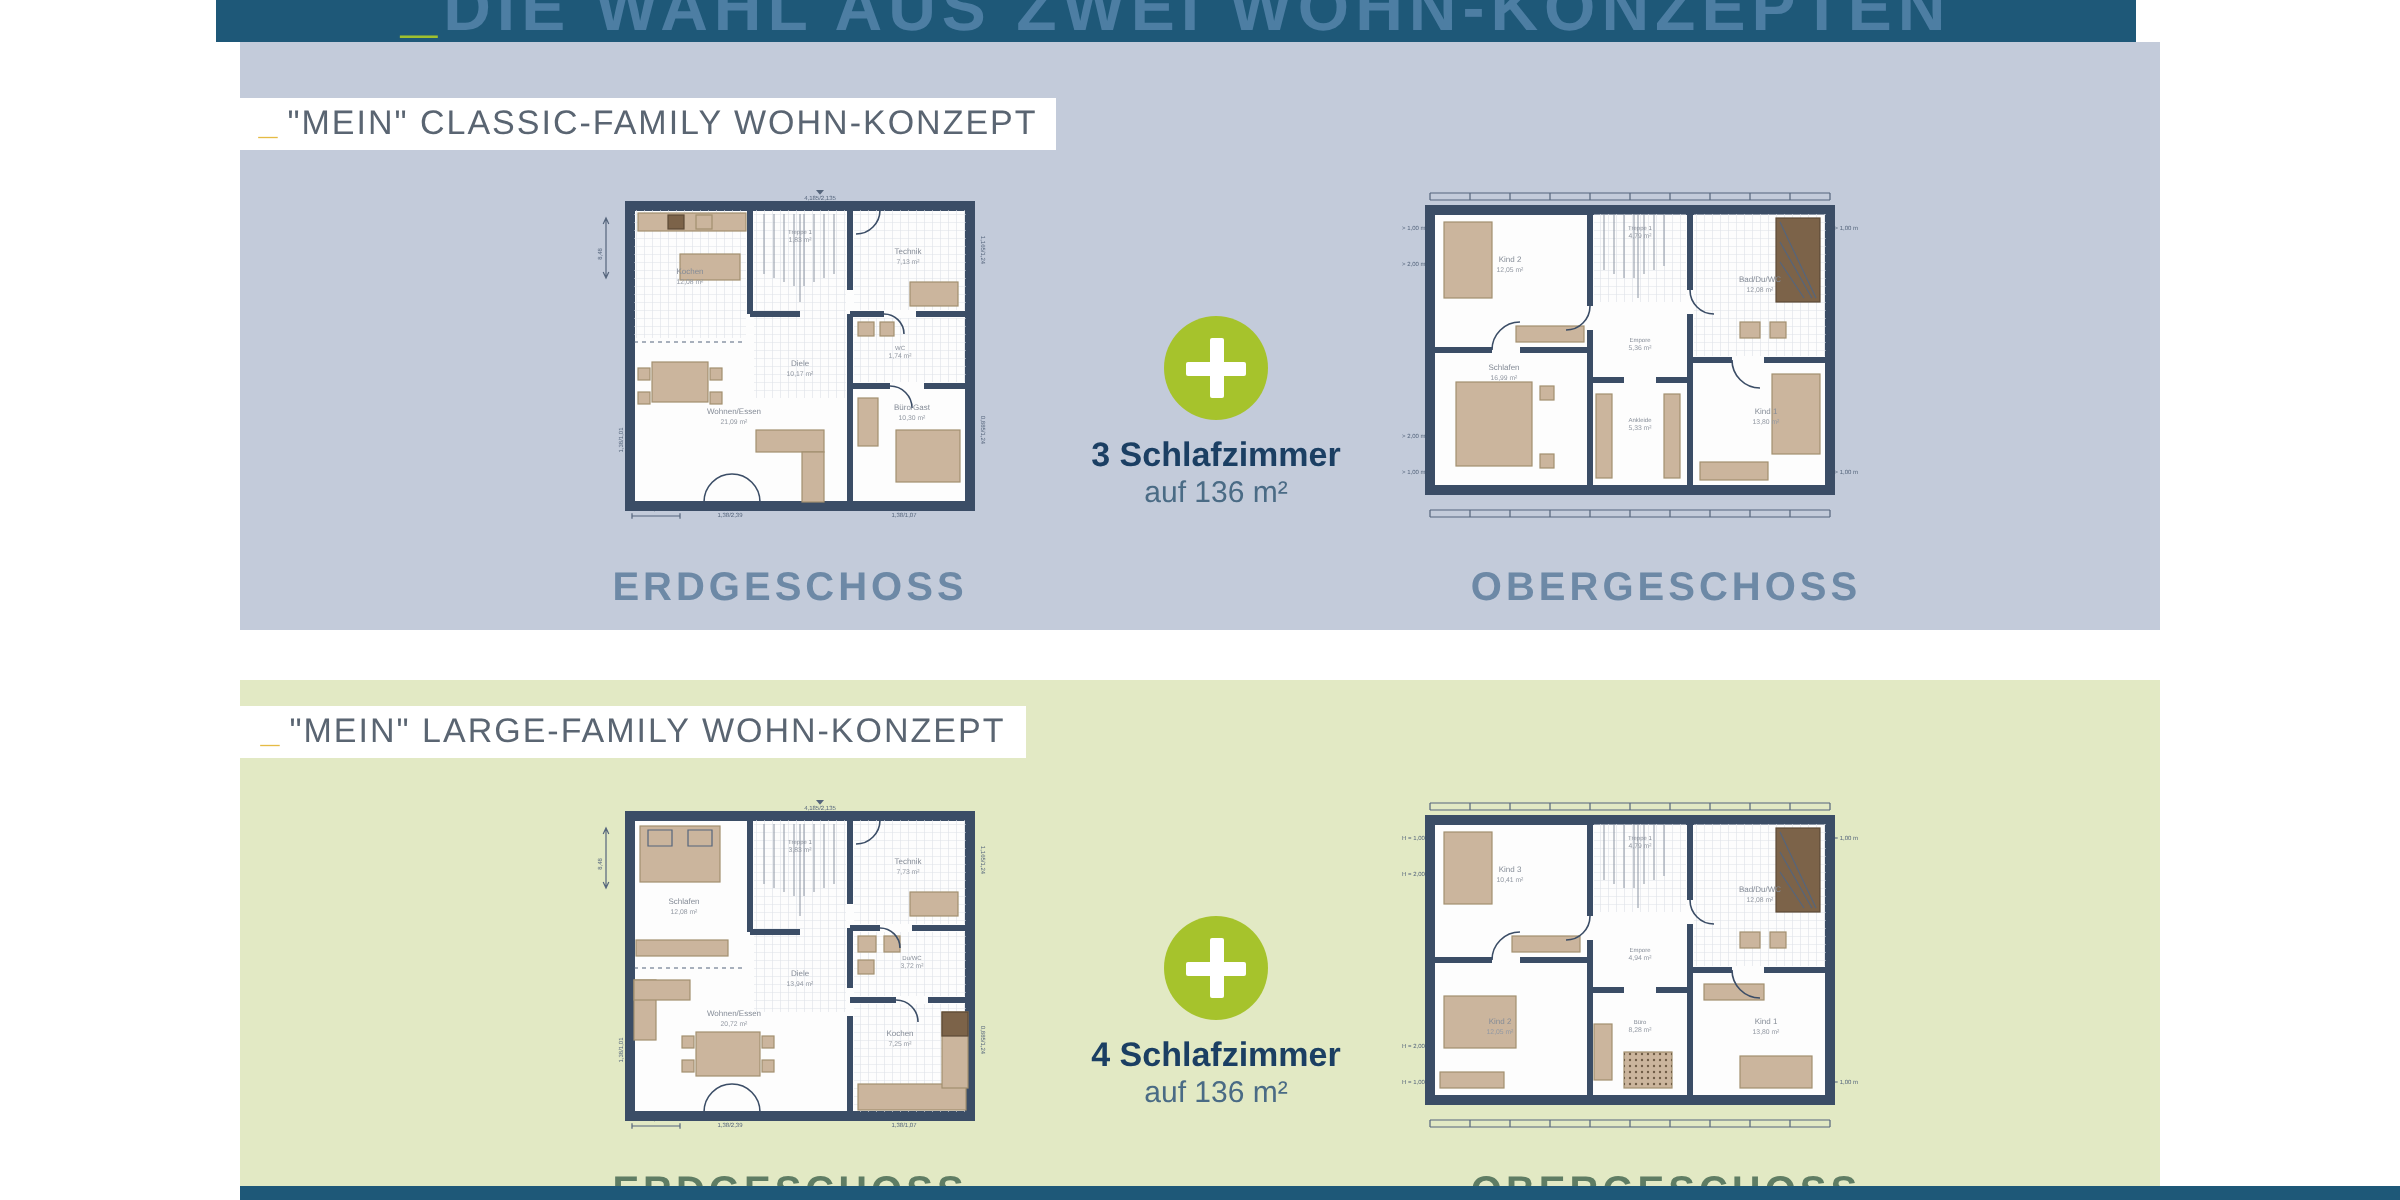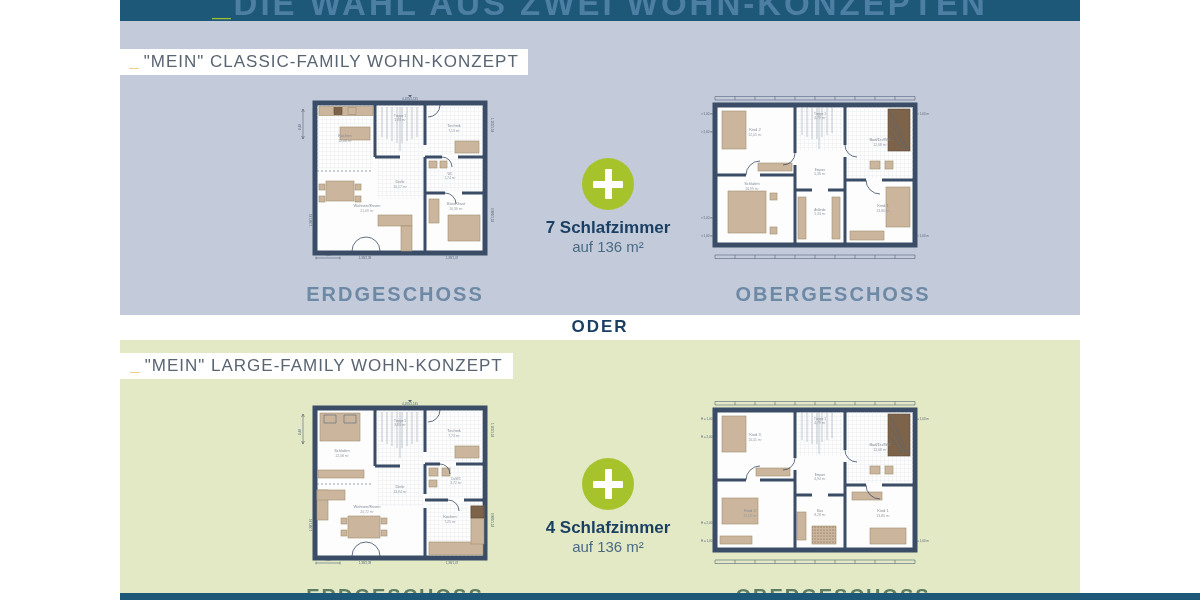--- a/index.html
+++ b/index.html
@@ -1,20 +1,20 @@
 <!DOCTYPE html>
 <html><head>
 <meta charset="utf-8">
 <style>
   html,body{margin:0;padding:0;background:#ffffff;}
   .page{position:relative;width:1200px;height:600px;background:#ffffff;overflow:hidden;
         font-family:"Liberation Sans",sans-serif;}
 
   
-  .header{position:absolute;left:120px;top:0;width:960px;height:21px;background:#1e5878;overflow:hidden;}
+  .header{position:absolute;left:108px;top:0;width:960px;height:21px;background:#1e5878;overflow:hidden;}
   .header-title{position:absolute;left:0;right:0;top:-15px;text-align:center;white-space:nowrap;
                 font-size:33px;font-weight:bold;letter-spacing:3px;color:#4d7ea3;}
   .header-title .u{color:#9fc02e;}
   .pointer{position:absolute;left:154px;top:21px;width:0;height:0;
            border-left:23px solid transparent;border-right:23px solid transparent;
            border-top:22px solid #1e5878;}
 
   
   .section{position:absolute;left:120px;width:960px;}
   .section-blue{top:21px;height:294px;background:#c3cbda;}
@@ -234,28 +234,27 @@
         <text class="ra" x="120" y="120">5,33 m²</text>
         <text class="rn" x="183" y="112">Kind 1</text>
         <text class="ra" x="183" y="117">13,80 m²</text>
       </g>
     </svg>
 
     <div class="plus-circle">
         <span class="ph"></span>
         <span class="pv"></span>
       </div>
-    <div class="bed-line1">7 Schlafzimmer</div>
+    <div class="bed-line1">3 Schlafzimmer</div>
     <div class="bed-line2">auf 136 m²</div>
 
     <div class="caption cap-eg">ERDGESCHOSS</div>
     <div class="caption cap-og">OBERGESCHOSS</div>
   </div>
 
-  <div class="oder">ODER</div>
 
   <div class="section section-green">
     <div class="tagbox tag-large">
       <span class="u">_</span>
       <span>"MEIN" LARGE-FAMILY WOHN-KONZEPT</span>
     </div>
 
     <svg class="plan plan-eg" viewBox="0 0 210 165">
       <g>
         <polygon points="118,0 122,0 120,2.4" fill="#55657c"></polygon>

